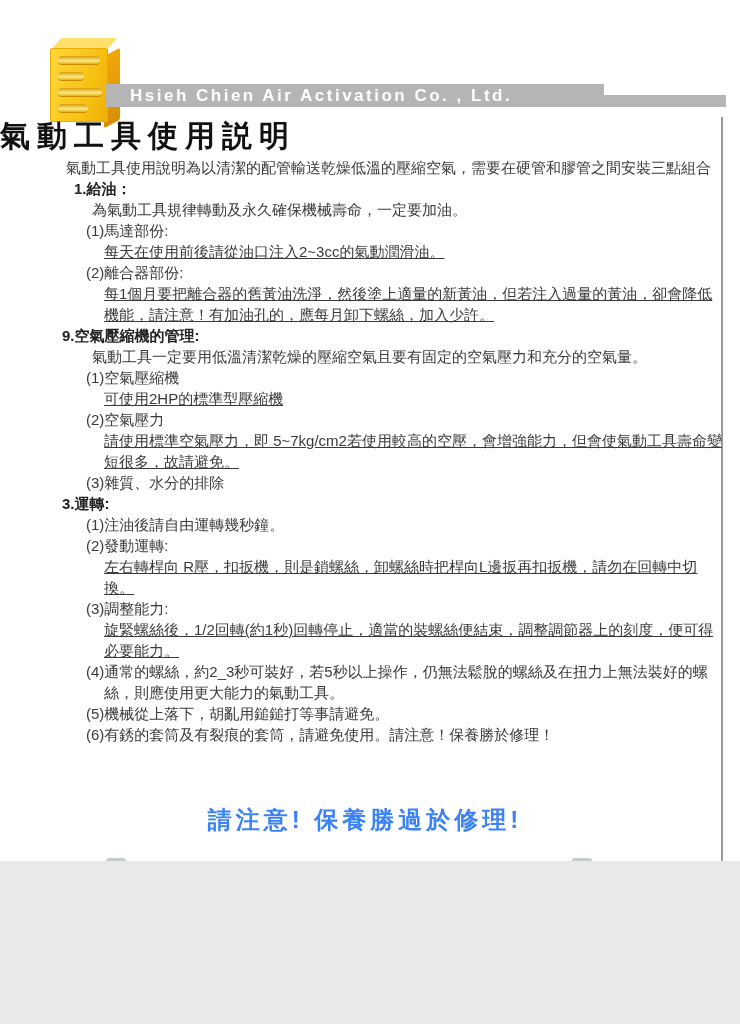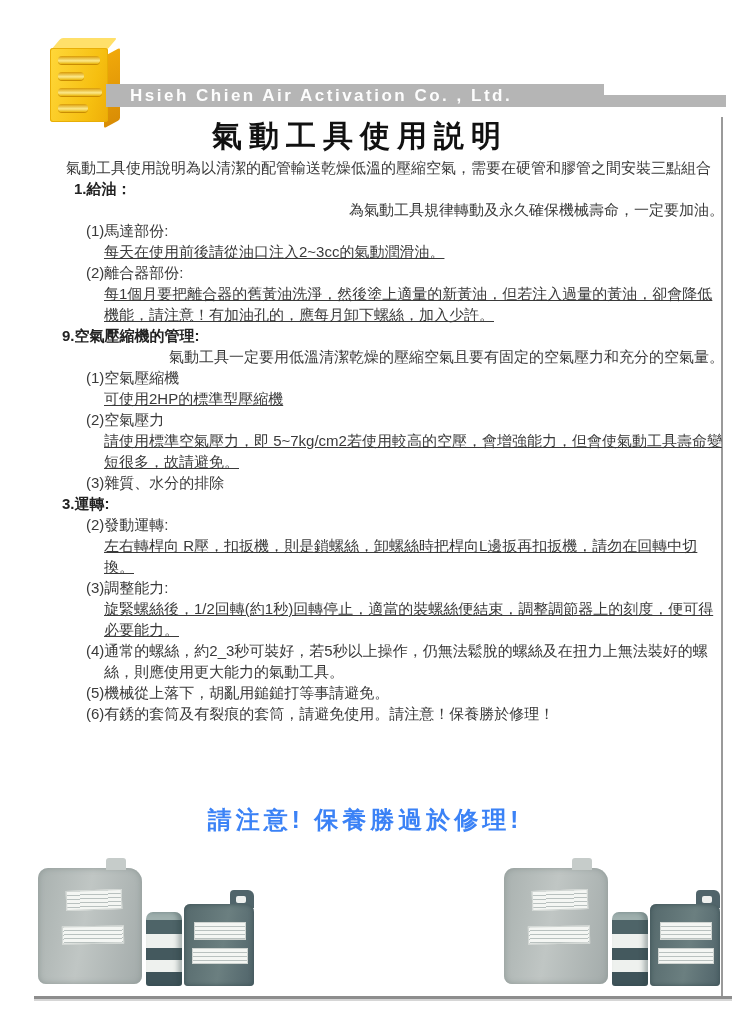--- a/index.html
+++ b/index.html
@@ -1,17 +1,17 @@
 <!DOCTYPE html>
 <html><head>
 <meta charset="utf-8">
 <style>
   html,body{margin:0;padding:0;background:#e9e9e9;}
   .page{
-    position:relative;width:740px;height:1024px;background:#ffffff;
+    position:relative;width:740px;height:861px;background:#ffffff;
     font-family:"Liberation Sans",sans-serif;color:#2e2e2e;overflow:hidden;
     margin:0 auto;
   }
   
   .logo{position:absolute;left:46px;top:36px;width:80px;height:86px;}
   .logo-top{position:absolute;left:10px;top:2px;width:56px;height:12px;background:#ffe06a;transform:skewX(-40deg);border-radius:2px;}
   .logo-side{position:absolute;left:58px;top:8px;width:16px;height:72px;background:linear-gradient(#f0a80a,#d98d05);transform:skewY(-28deg) translateY(8px);border-radius:2px;}
   .logo-front{position:absolute;left:4px;top:12px;width:58px;height:74px;background:linear-gradient(105deg,#ffd83a,#f6bf10 70%,#eead08);border-radius:3px;box-shadow:inset 0 0 0 1px #e8ae06;}
   .logo-slot{position:absolute;height:8px;border-radius:4px;background:linear-gradient(#d99a04,#fce98a 60%,#e8b30a);box-shadow:0 1px 0 #c98c03;}
   .slot1{left:8px;top:8px;width:42px;}
@@ -19,32 +19,32 @@
   .slot3{left:8px;top:40px;width:44px;}
   .slot4{left:8px;top:56px;width:30px;}
   .header-bar{position:absolute;left:106px;top:84px;width:498px;height:23px;background:#b5b5b5;}
   .header-bar-ext{position:absolute;left:604px;top:95px;width:122px;height:12px;background:#b5b5b5;}
   .company-name{
     position:absolute;left:130px;top:85px;width:470px;height:22px;
     color:#fdfdfd;font-size:17px;line-height:22px;letter-spacing:2.5px;font-weight:bold;
     white-space:nowrap;
   }
   .page-title{
-    position:absolute;left:0;top:116px;width:720px;text-align:center;
+    position:absolute;left:0;top:116px;width:720px;
     font-size:30px;font-weight:bold;letter-spacing:7px;color:#111;
   }
   .v-rule{position:absolute;left:721px;top:117px;width:2px;height:883px;background:#9a9a9a;}
   .bottom-rule{position:absolute;left:34px;top:996px;width:698px;height:3px;background:#8d8d8d;box-shadow:0 2px 0 #d6d6d6;}
   
   .doc{position:absolute;left:0;top:157px;width:740px;font-size:15px;line-height:21px;color:#3a3a3a;}
   .doc p{margin:0 16px 0 0;}
   .c-intro{margin-left:66px !important;}
   .c-sec1{margin-left:74px !important;font-weight:bold;color:#222;}
   .c-sec{margin-left:62px !important;font-weight:bold;color:#222;}
-  .c-text{margin-left:92px !important;text-align:right;}
+  .c-text{margin-left:92px !important;}
   .c-sub{margin-left:86px !important;}
   .c-text2{margin-left:104px !important;text-decoration:underline;}
   .c-hang{margin-left:104px !important;text-indent:-18px;}
   
   .warning{
     position:absolute;left:0;top:804px;width:730px;text-align:center;
     font-size:24px;font-weight:bold;letter-spacing:4px;color:#3b82f6;
   }
   
   .photo-group{position:absolute;width:232px;height:134px;}
@@ -102,20 +102,21 @@
     <p class="c-sub">(2)離合器部份:</p>
     <p class="c-text2">每1個月要把離合器的舊黃油洗淨，然後塗上適量的新黃油，但若注入過量的黃油，卻會降低機能，請注意！有加油孔的，應每月卸下螺絲，加入少許。</p>
     <p class="c-sec">9.空氣壓縮機的管理:</p>
     <p class="c-text">氣動工具一定要用低溫清潔乾燥的壓縮空氣且要有固定的空氣壓力和充分的空氣量。</p>
     <p class="c-sub">(1)空氣壓縮機</p>
     <p class="c-text2">可使用2HP的標準型壓縮機</p>
     <p class="c-sub">(2)空氣壓力</p>
     <p class="c-text2">請使用標準空氣壓力，即 5~7kg/cm2若使用較高的空壓，會增強能力，但會使氣動工具壽命變短很多，故請避免。</p>
     <p class="c-sub">(3)雜質、水分的排除</p>
     <p class="c-sec">3.運轉:</p>
+    <p class="c-sub">(1)注油後請自由運轉幾秒鐘。</p>
     <p class="c-sub">(2)發動運轉:</p>
     <p class="c-text2">左右轉桿向 R壓，扣扳機，則是鎖螺絲，卸螺絲時把桿向L邊扳再扣扳機，請勿在回轉中切換。</p>
     <p class="c-sub">(3)調整能力:</p>
     <p class="c-text2">旋緊螺絲後，1/2回轉(約1秒)回轉停止，適當的裝螺絲便結束，調整調節器上的刻度，便可得必要能力。</p>
     <p class="c-hang">(4)通常的螺絲，約2_3秒可裝好，若5秒以上操作，仍無法鬆脫的螺絲及在扭力上無法裝好的螺絲，則應使用更大能力的氣動工具。</p>
     <p class="c-sub">(5)機械從上落下，胡亂用鎚鎚打等事請避免。</p>
     <p class="c-sub">(6)有銹的套筒及有裂痕的套筒，請避免使用。請注意！保養勝於修理！</p>
   </div>
 
   <div class="warning">請注意!  保養勝過於修理!</div>

